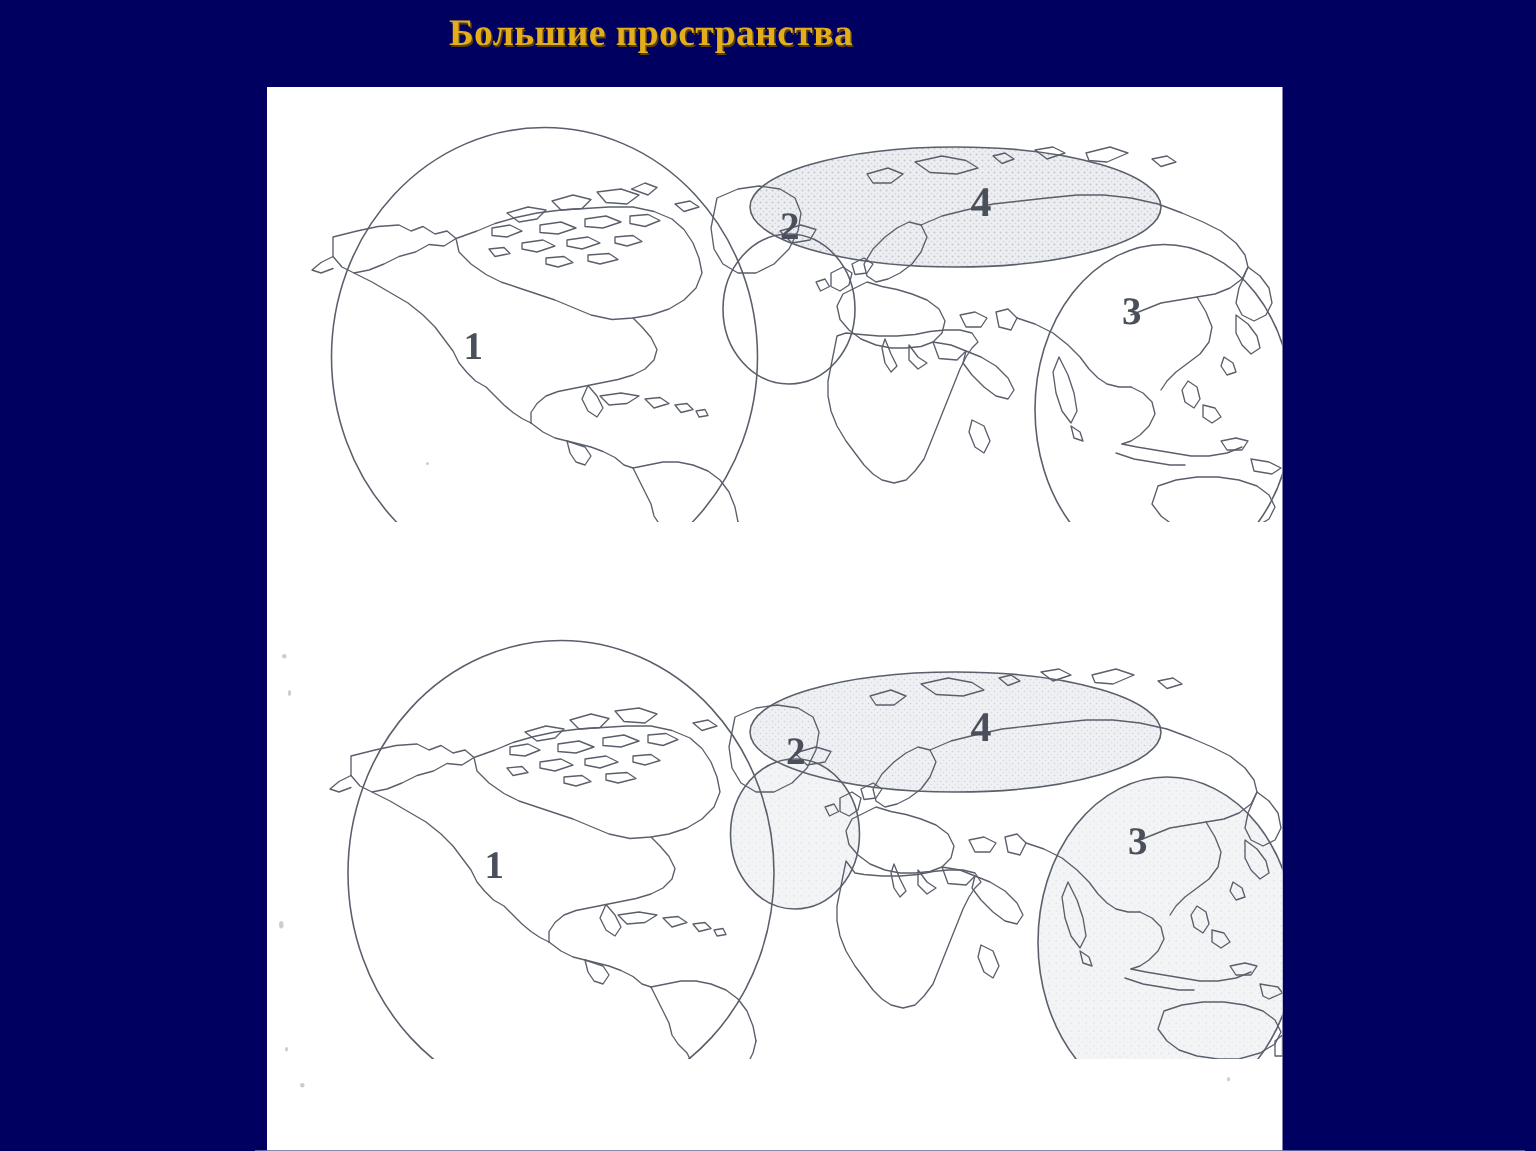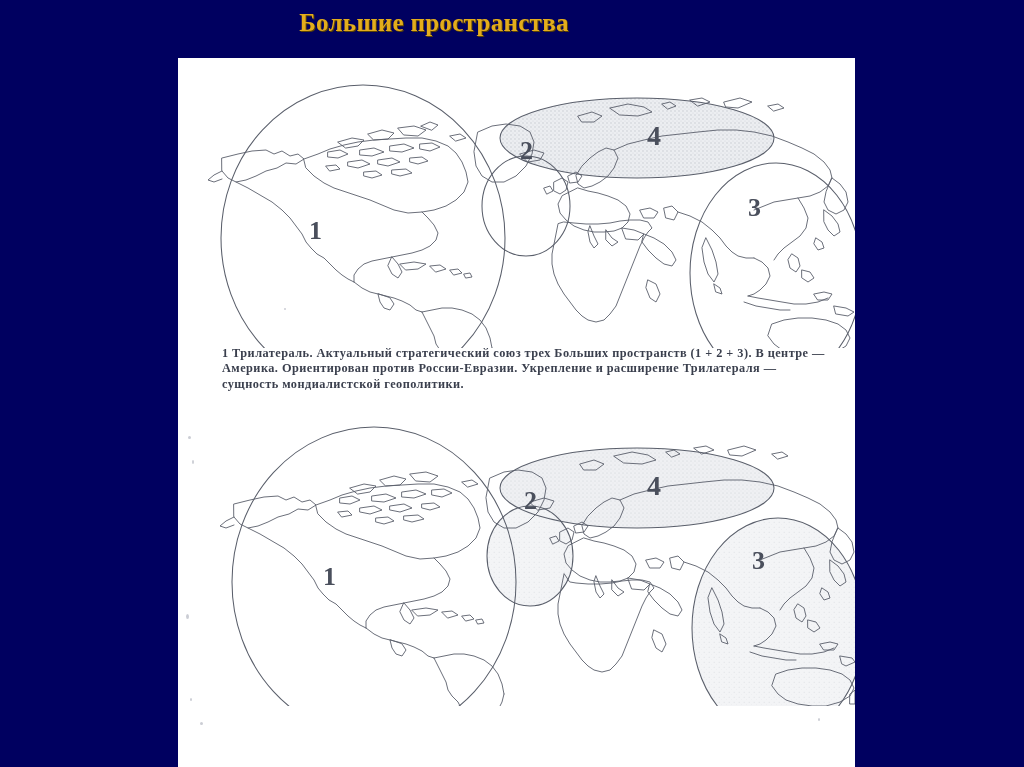--- a/index.html
+++ b/index.html
@@ -255,21 +255,20 @@
         <ellipse cx="598" cy="215" rx="86" ry="110" fill="none" stroke="#5a5f6b" stroke-width="1.05"></ellipse>
 
         <ellipse cx="459" cy="80" rx="137" ry="40" fill="none" stroke="#5a5f6b" stroke-width="1.05"></ellipse>
       </svg>
 
       <div class="zone-number" style="left:131px; top:160px;">1</div>
       <div class="zone-number" style="left:342px; top:80px;">2</div>
       <div class="zone-number" style="left:570px; top:137px;">3</div>
       <div class="zone-number big" style="left:469px; top:64px;">4</div>
 
-      <div class="caption" id="caption-1">1 Трилатераль. Актуальный стратегический союз трех Больших пространств (1 + 2 + 3). В центре — Америка. Ориентирован против России-Евразии. Укрепление и расширение Трилатераля — сущность мондиалистской геополитики.</div>
     </div>
 
     <div class="figure" id="figure-2">
 
       <svg class="map-svg" width="677" height="290" viewBox="0 0 677 290">
         <defs>
           <pattern id="stipple3" width="4" height="4" patternUnits="userSpaceOnUse">
             <rect width="4" height="4" fill="#eff0f3"></rect>
             <circle cx="1" cy="1" r="0.55" fill="#ccd0d6"></circle>
             <circle cx="3" cy="3" r="0.45" fill="#d8dbdf"></circle>

